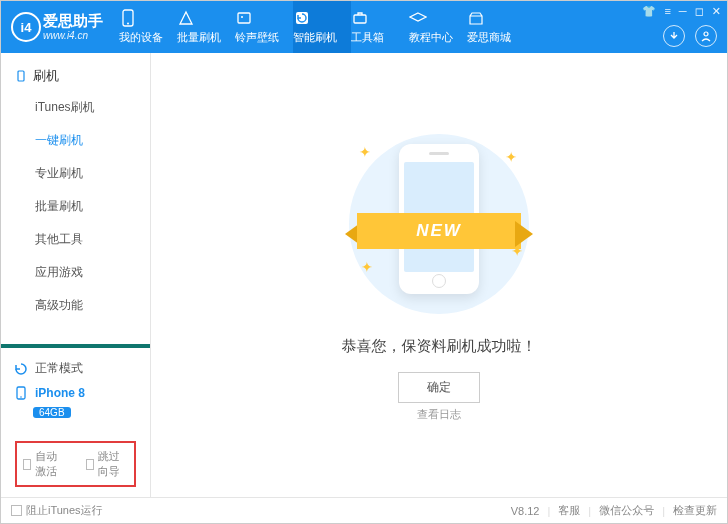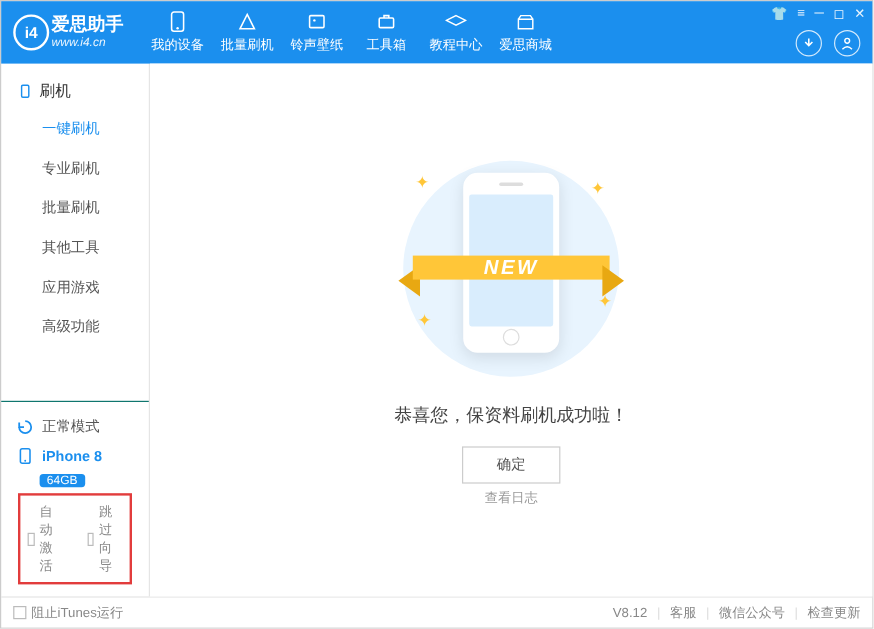--- a/index.html
+++ b/index.html
@@ -5,49 +5,49 @@
 *{box-sizing:border-box;margin:0;padding:0;font-family:"Microsoft YaHei",Arial,sans-serif;}
 body{width:728px;height:524px;overflow:hidden;background:#fff;}
 .app{width:728px;height:524px;display:flex;flex-direction:column;border:1px solid #ccc;}
 .header{height:52px;background:#1b8fee;display:flex;align-items:center;color:#fff;position:relative;}
 .logo{display:flex;align-items:center;padding:0 10px;gap:2px;}
 .logo-circle{width:30px;height:30px;border:2px solid #fff;border-radius:50%;display:flex;align-items:center;justify-content:center;font-size:13px;font-weight:bold;}
 .logo-text{display:flex;flex-direction:column;line-height:1.1;}
 .logo-title{font-size:15px;font-weight:bold;}
 .logo-url{font-size:10px;opacity:.9;font-style:italic;}
 .nav{display:flex;height:100%;margin-left:6px;}
-.nav-item{width:58px;display:flex;flex-direction:column;align-items:center;justify-content:center;gap:3px;font-size:11px;cursor:pointer;}
+.nav-item{width:58px;display:flex;flex-direction:column;justify-content:center;gap:3px;font-size:11px;cursor:pointer;}
 .nav-item.active{background:#0d7bd9;}
 .nav-icon{width:18px;height:18px;display:flex;align-items:center;justify-content:center;}
 .win-controls{position:absolute;top:4px;right:6px;display:flex;gap:8px;font-size:11px;}
 .win-btn{cursor:pointer;opacity:.9;}
 .header-right{position:absolute;right:10px;bottom:6px;display:flex;gap:10px;}
 .hr-circle{width:22px;height:22px;border:1.5px solid rgba(255,255,255,.8);border-radius:50%;display:flex;align-items:center;justify-content:center;cursor:pointer;}
 .body{flex:1;display:flex;min-height:0;}
-.sidebar{width:124px;border-right:1px solid #e5e5e5;display:flex;flex-direction:column;font-size:12px;color:#555;}
+.sidebar{width:150px;border-right:1px solid #e5e5e5;display:flex;flex-direction:column;font-size:12px;color:#555;}
 .side-scroll{flex:1;overflow:auto;padding-top:8px;}
 .side-group{padding:6px 14px;color:#333;font-size:13px;display:flex;align-items:center;gap:6px;}
 .side-item{padding:8px 14px 8px 34px;cursor:pointer;color:#555;}
 .side-item.active{color:#1b8fee;}
-.side-bottom{border-top:1px solid #0f766e;padding:8px 10px;}
+.side-bottom{border-top:4px solid #0f766e;padding:8px 10px;}
 .mode-row{display:flex;align-items:center;gap:6px;padding:4px 2px;}
 .mode-icon{width:16px;height:16px;color:#1b8fee;}
 .badge{display:inline-block;background:#1b8fee;color:#fff;font-size:10px;padding:0 6px;border-radius:3px;margin-left:22px;}
-.red-box{border:2px solid #e23c3c;padding:6px 6px;margin:5px 4px 2px;display:flex;gap:20px;align-items:center;}
+.red-box{border:2px solid #e23c3c;padding:6px 6px;margin:22px 4px 2px;display:flex;gap:20px;align-items:center;}
 .chk{display:flex;align-items:center;gap:4px;font-size:11px;color:#888;cursor:pointer;}
 .chk-box{width:11px;height:11px;border:1px solid #bbb;background:#fff;}
 .main{flex:1;display:flex;flex-direction:column;align-items:center;justify-content:center;background:#fff;position:relative;}
 .illus{width:200px;height:190px;position:relative;}
 .circle-bg{position:absolute;width:180px;height:180px;border-radius:50%;background:#e8f4fe;left:10px;top:5px;}
 .phone{position:absolute;width:80px;height:150px;background:#fff;border-radius:12px;left:60px;top:15px;box-shadow:0 4px 12px rgba(0,0,0,.1);}
 .phone::before{content:"";position:absolute;top:8px;left:50%;transform:translateX(-50%);width:20px;height:3px;background:#ddd;border-radius:2px;}
 .phone::after{content:"";position:absolute;bottom:6px;left:50%;transform:translateX(-50%);width:12px;height:12px;border:1px solid #ddd;border-radius:50%;}
 .phone-screen{position:absolute;top:18px;bottom:22px;left:5px;right:5px;background:#d9edfd;border-radius:2px;}
 .ribbon{position:absolute;top:78px;left:0;width:200px;height:44px;}
-.rib-bar{position:absolute;left:18px;right:18px;top:6px;height:20px;background:#ffc638;display:flex;align-items:center;justify-content:center;font-weight:bold;font-style:italic;color:#fff;font-size:17px;letter-spacing:2px;text-align:center;}
+.rib-bar{position:absolute;left:18px;right:18px;top:6px;height:36px;background:#ffc638;display:flex;align-items:center;justify-content:center;font-weight:bold;font-style:italic;color:#fff;font-size:17px;letter-spacing:2px;text-align:center;}
 .rib-l,.rib-r{position:absolute;top:14px;width:0;height:0;border-top:13px solid transparent;border-bottom:13px solid transparent;}
 .rib-l{left:6px;border-right:18px solid #e8a812;}
 .rib-r{right:6px;border-left:18px solid #e8a812;}
 .spark{position:absolute;color:#ffc638;font-size:14px;}
 .s1{top:15px;left:20px;}
 .s2{top:20px;right:22px;}
 .s3{bottom:44px;left:22px;}
 .s4{bottom:60px;right:16px;}
 .msg{margin-top:18px;font-size:15px;color:#444;}
 .ok-btn{margin-top:16px;border:1px solid #ccc;background:#fff;padding:6px 28px;font-size:12px;cursor:pointer;color:#555;}
@@ -90,20 +90,30 @@
       </div>
       <div class="nav-item">
         <span class="nav-icon">
             <svg width="16" height="16" viewBox="0 0 16 16">
               <rect x="2" y="3" width="12" height="10" rx="1" fill="none" stroke="#fff" stroke-width="1.3"></rect>
               <circle cx="6" cy="7" r="1" fill="#fff"></circle>
             </svg>
           </span>
         <span>铃声壁纸</span>
       </div>
+      <div class="nav-item active">
+        <span class="nav-icon">
+            <svg width="16" height="16" viewBox="0 0 16 16">
+              <rect x="2" y="2" width="12" height="12" rx="2" fill="#fff"></rect>
+              <path d="M8 4 A4 4 0 1 1 4 8" fill="none" stroke="#1b8fee" stroke-width="1.5"></path>
+              <path d="M4 5 L4 8 L7 8" fill="none" stroke="#1b8fee" stroke-width="1.5"></path>
+            </svg>
+          </span>
+        <span>智能刷机</span>
+      </div>
       <div class="nav-item">
         <span class="nav-icon">
             <svg width="16" height="16" viewBox="0 0 16 16">
               <rect x="2" y="5" width="12" height="8" rx="1" fill="none" stroke="#fff" stroke-width="1.3"></rect>
               <path d="M6 5 V3 H10 V5" fill="none" stroke="#fff" stroke-width="1.3"></path>
             </svg>
           </span>
         <span>工具箱</span>
       </div>
       <div class="nav-item">
@@ -147,20 +157,21 @@
 
   <div class="body">
     <div class="sidebar">
       <div class="side-scroll">
         <div class="side-group">
           <svg width="12" height="12" viewBox="0 0 12 12">
               <rect x="3" y="1" width="6" height="10" rx="1" fill="none" stroke="#1b8fee" stroke-width="1.2"></rect>
             </svg>
           <span>刷机</span>
         </div>
+        <div class="side-item">iTunes刷机</div>
         <div class="side-item active">一键刷机</div>
         <div class="side-item">专业刷机</div>
         <div class="side-item">批量刷机</div>
 
         <div class="side-item">其他工具</div>
         <div class="side-item">应用游戏</div>
         <div class="side-item">高级功能</div>
       </div>
 
       <div class="side-bottom">

